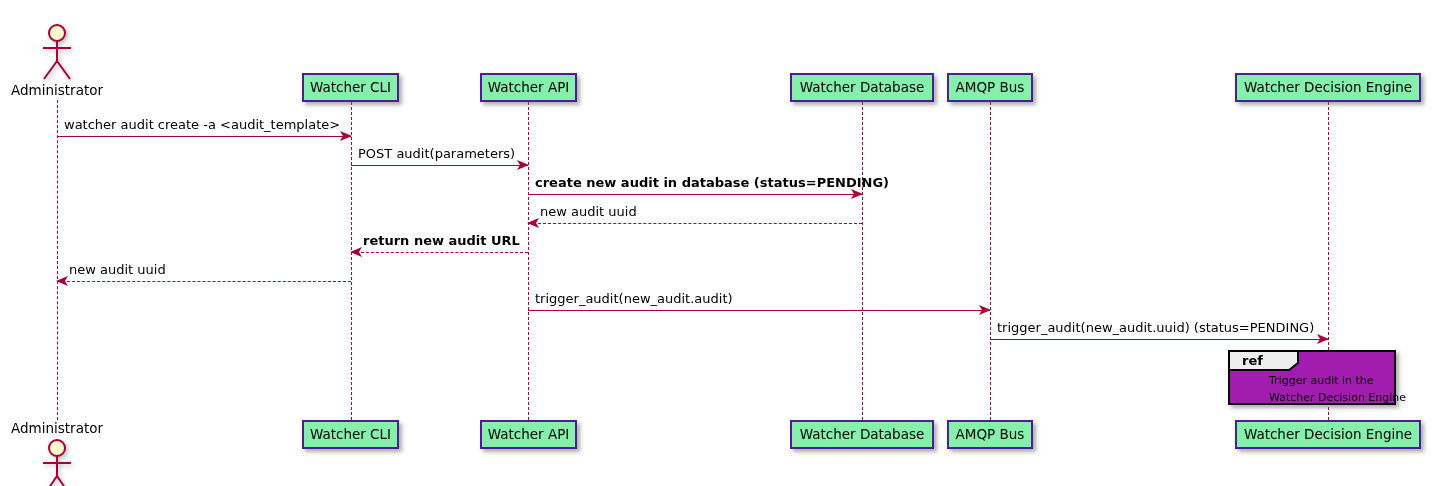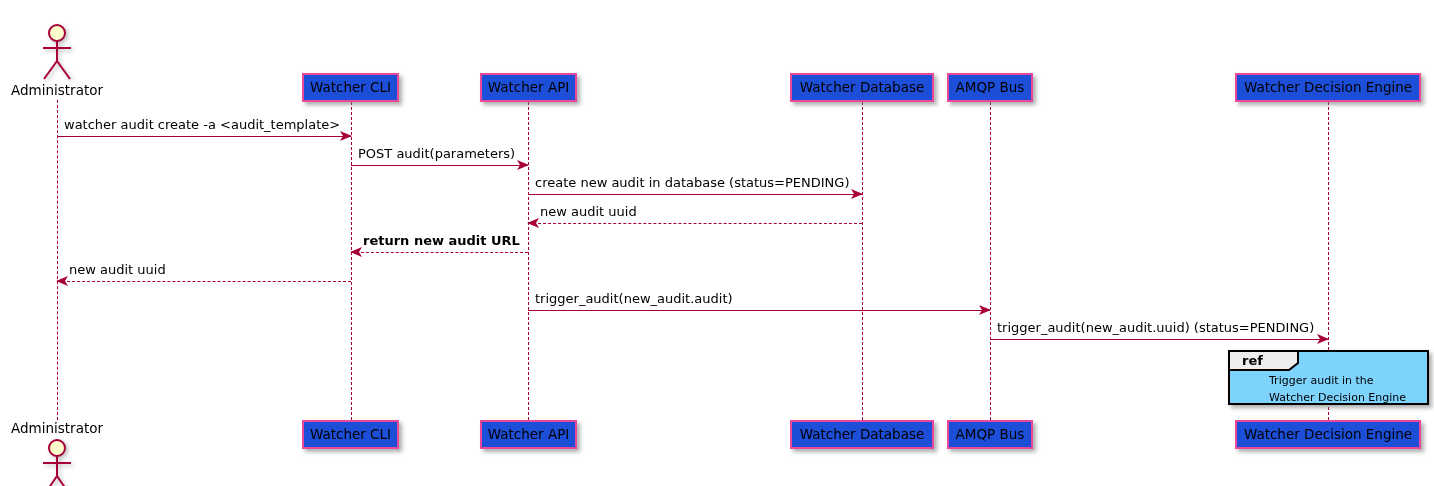--- a/index.html
+++ b/index.html
@@ -4,40 +4,40 @@
 <style>
   html,body { margin:0; padding:0; background:#ffffff; }
   .diagram {
     position:relative; width:1434px; height:486px; background:#ffffff;
     font-family:"DejaVu Sans","Liberation Sans",sans-serif; color:#000;
     overflow:hidden;
     margin-top:20px;
   }
   .pbox {
     position:absolute; box-sizing:border-box; height:29px;
-    background:#1d4ed8; border:2px solid #ec4899;
+    background:#86efac; border:2px solid #4c1d95;
     box-shadow:3px 3px 4px rgba(110,110,110,0.55);
     text-align:center; font-size:13.5px; line-height:25px; white-space:nowrap;
   }
   .actor-label {
     position:absolute; width:120px; text-align:center; font-size:13.5px; white-space:nowrap;
   }
   .actor-figure { position:absolute; filter:drop-shadow(2.5px 2.5px 2px rgba(120,120,120,0.5)); }
   .lifeline { position:absolute; width:0; border-left:1px dashed #A80036; }
   .msg { position:absolute; height:20px; }
   .mlabel { position:absolute; bottom:5px; left:7px; font-size:13px; white-space:nowrap; }
   .msg.dir-left .mlabel { left:12px; }
   .mline { position:absolute; left:0; right:0; bottom:0; height:0; border-top:1px solid #A80036; }
   .mline.dashed { border-top-style:dashed; }
   .ahead { position:absolute; bottom:-4px; }
   .ahead.right { right:-1px; }
   .ahead.left  { left:-1px; }
   .ref {
-    position:absolute; left:1228px; top:330px; width:201px; height:55px;
-    box-sizing:border-box; background:#7dd3fc; border:2px solid #000;
+    position:absolute; left:1228px; top:330px; width:168px; height:55px;
+    box-sizing:border-box; background:#a21caf; border:2px solid #000;
     box-shadow:3px 3px 4px rgba(110,110,110,0.55);
   }
   .ref-tab { position:absolute; left:-2px; top:-2px; }
   .ref-keyword {
     position:absolute; left:12px; top:1px; font-size:13px; font-weight:bold;
   }
   .ref-body { position:absolute; left:39px; top:20px; font-size:11px; line-height:17px; white-space:nowrap; }
 </style>
 </head>
 <body>
@@ -75,21 +75,21 @@
   </div>
 
   <div class="msg dir-right" style="left:57px; top:97px; width:294px;">
     <span class="mlabel">watcher audit create -a &lt;audit_template&gt;</span>
     <div class="mline"></div>
     <svg class="ahead right" width="12" height="10" viewBox="0 0 12 10">
       <polygon points="0,0 12,5 0,10 3,5" fill="#A80036"></polygon>
       </svg>
   </div>
 
-  <div class="msg dir-right" style="left:528px; top:155px; width:334px;">
+  <div class="msg dir-right" style="left:528px; top:155px; width:334px;font-weight:bold;">
     <span class="mlabel">create new audit in database (status=PENDING)</span>
     <div class="mline"></div>
     <svg class="ahead right" width="12" height="10" viewBox="0 0 12 10">
       <polygon points="0,0 12,5 0,10 3,5" fill="#A80036"></polygon>
       </svg>
   </div>
 
   <div class="msg dir-left" style="left:528px; top:184px; width:334px;">
     <span class="mlabel">new audit uuid</span>
     <div class="mline dashed"></div>

